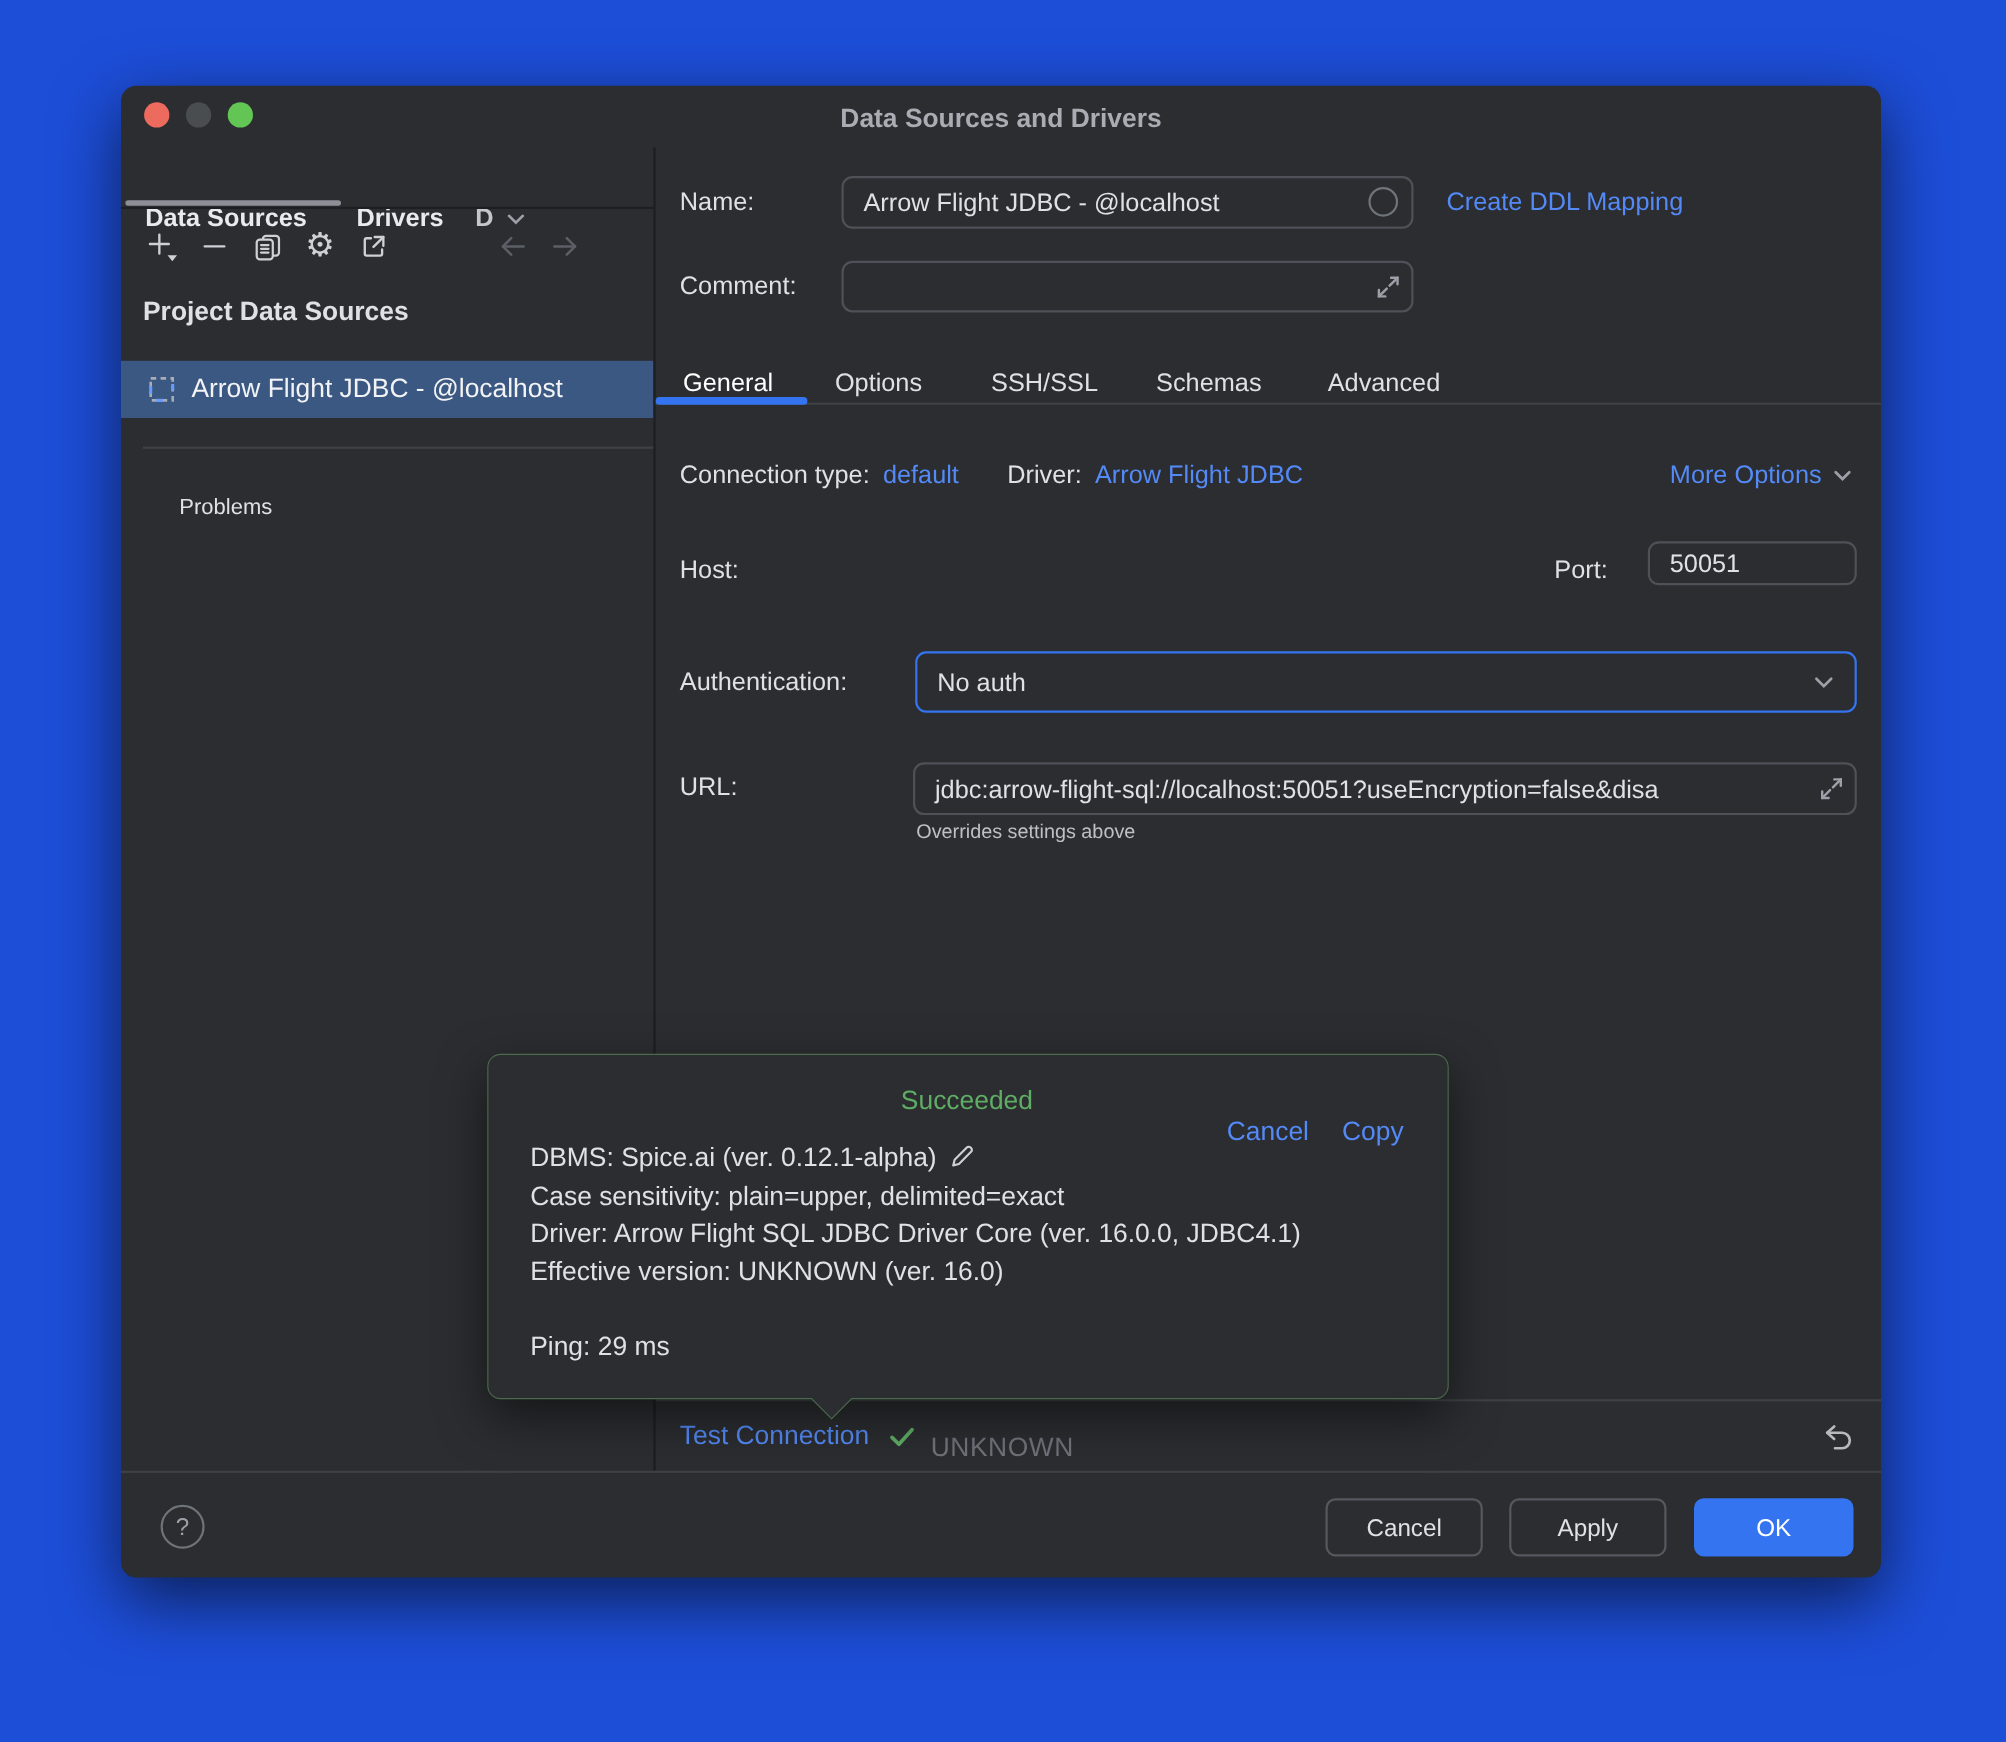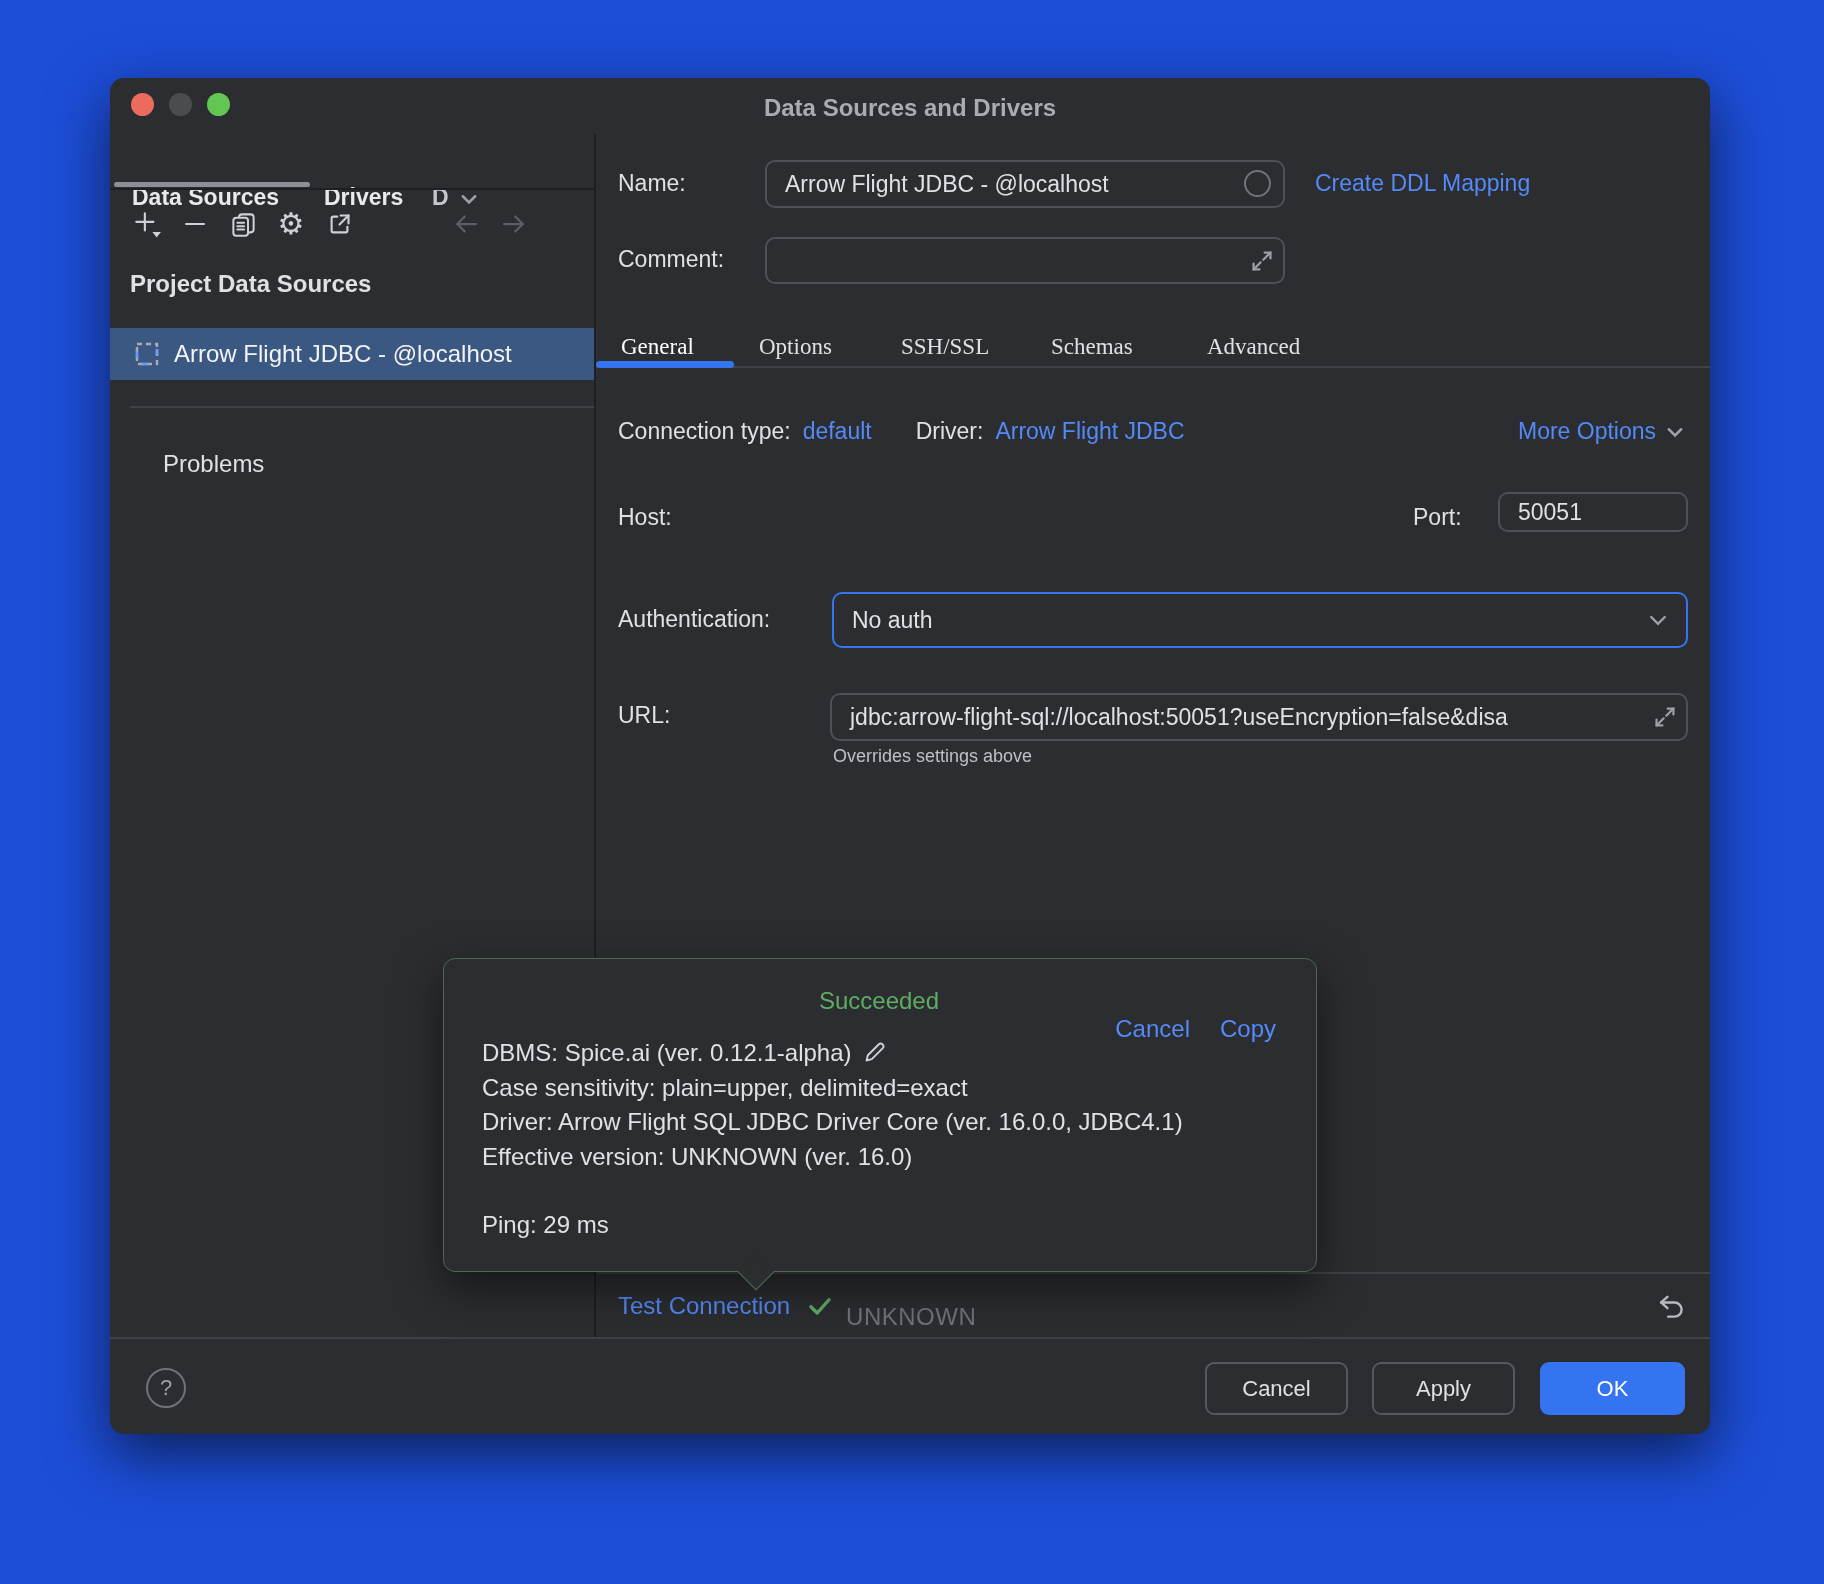--- a/index.html
+++ b/index.html
@@ -24,34 +24,34 @@
   .tool-icon{position:absolute;top:128px;width:36px;height:36px;display:flex;align-items:center;justify-content:center;}
   .gear-glyph{font-size:30px;color:#CED0D6;line-height:36px;}
 
   .section-title{position:absolute;left:20px;top:192px;font-size:24px;font-weight:bold;color:#DFE1E5;}
 
   .ds-row{position:absolute;left:0;top:250px;width:484px;height:52px;background:#3B5883;display:flex;align-items:center;}
   .ds-row .ds-icon{margin-left:24px;width:26px;height:26px;}
   .ds-row .ds-label{margin-left:14px;font-size:24px;color:#F2F3F5;white-space:nowrap;}
 
   .side-divider{position:absolute;left:20px;top:328px;width:464px;height:2px;background:#3E4145;}
-  .problems{position:absolute;left:53px;top:372px;font-size:24px;color:#DFE1E5;}
+  .problems{position:absolute;left:53px;top:372px;font-size:20px;color:#DFE1E5;}
 
   .vdivider{position:absolute;left:484px;top:56px;width:2px;height:1203px;background:#1E1F22;}
 
   
   .lbl{position:absolute;font-size:23px;color:#DFE1E5;}
   .field{position:absolute;border:2px solid #4E5157;border-radius:10px;background:#2B2D30;
     color:#DFE1E5;font-size:23px;display:flex;align-items:center;padding:0 18px;overflow:hidden;white-space:nowrap;}
   .link{color:#548AF7;font-size:23px;cursor:default;}
 
   .name-circle{position:absolute;right:12px;top:8px;width:27px;height:27px;border:2.5px solid #6F737A;border-radius:50%;}
   .field-icon{position:absolute;right:8px;top:50%;transform:translateY(-50%);width:26px;height:26px;}
 
-  .rtab{position:absolute;top:256px;font-size:23px;color:#DFE1E5;font-family:Liberation Serif, serif;}
+  .rtab{position:absolute;top:256px;font-size:23px;color:#DFE1E5;}
   .rtab.active{color:#FFFFFF;}
   .rtab-line{position:absolute;left:486px;top:288px;width:1114px;height:2px;background:#3E4145;}
   .rtab-underline{position:absolute;left:486px;top:283px;width:138px;height:7px;border-radius:4px;background:#3574F0;}
 
   .conn-row{position:absolute;left:508px;top:340px;display:flex;align-items:center;font-size:23px;color:#DFE1E5;}
   .more-options{position:absolute;top:340px;left:1408px;display:flex;align-items:center;gap:8px;}
 
   .auth-select{position:absolute;border:2.5px solid #3574F0;border-radius:10px;background:#2B2D30;
     color:#DFE1E5;font-size:23px;display:flex;align-items:center;padding:0 18px;}
   .select-chev{position:absolute;right:16px;top:50%;transform:translateY(-50%);width:24px;height:24px;}

